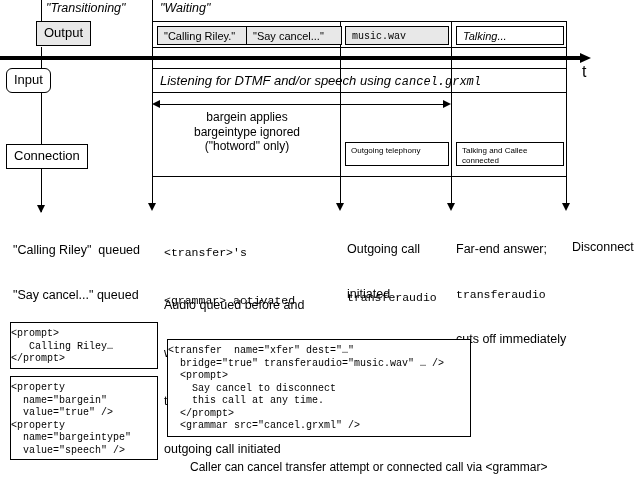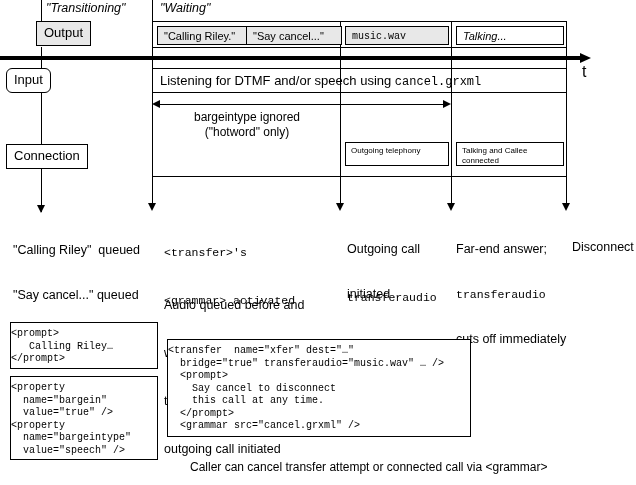--- a/index.html
+++ b/index.html
@@ -108,29 +108,30 @@
 <div class="cellbox filled" style="left:246px;top:26px;width:96px;height:19px;">
   <span class="ctext">"Say cancel..."</span>
 </div>
 <div class="cellbox filled" style="left:345px;top:26px;width:104px;height:19px;">
   <span class="ctext mono">music.wav</span>
 </div>
 <div class="cellbox" style="left:456px;top:26px;width:108px;height:19px;">
   <span class="ctext ital">Talking...</span>
 </div>
 
-<div class="abs" style="left:160px;top:71px;width:400px;height:19px;">
+<div class="abs" style="left:160px;top:71px;width:400px;height:19px;font-style:italic;">
   <span style="font-size:13px;line-height:19px;white-space:nowrap;">Listening for DTMF and/or speech using </span><span class="mono" style="font-size:12px;">cancel.grxml</span>
 </div>
 
 <div class="hline" style="left:155px;top:104px;width:292px;"></div>
 <div class="arrowleft sm" style="left:152px;top:100px;"></div>
 <div class="arrowright sm" style="left:443px;top:100px;"></div>
 
 <div class="abs" style="left:155px;top:110px;width:184px;text-align:center;">
+  <div style="font-size:12px;line-height:14.5px;">bargein applies</div>
   <div style="font-size:12px;line-height:14.5px;">bargeintype ignored</div>
   <div style="font-size:12px;line-height:14.5px;">("hotword" only)</div>
 </div>
 
 <div class="cellbox" style="left:345px;top:142px;width:104px;height:24px;">
   <span class="ctext small" style="padding-bottom:0;">Outgoing telephony</span>
   <span class="ctext small" style="padding-top:0;margin-top:16px;">channel seized, dialing…</span>
 </div>
 <div class="cellbox" style="left:456px;top:142px;width:108px;height:24px;">
   <span class="ctext small" style="padding-bottom:0;">Talking and Callee</span>

